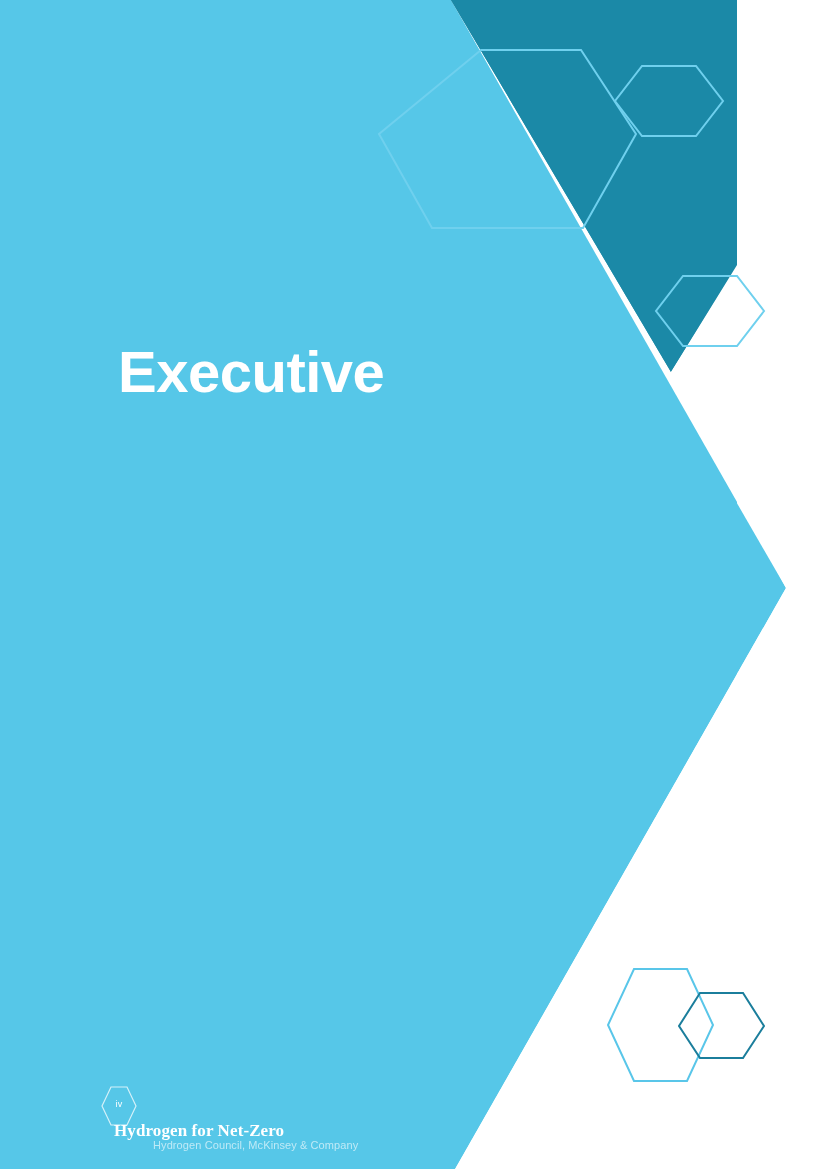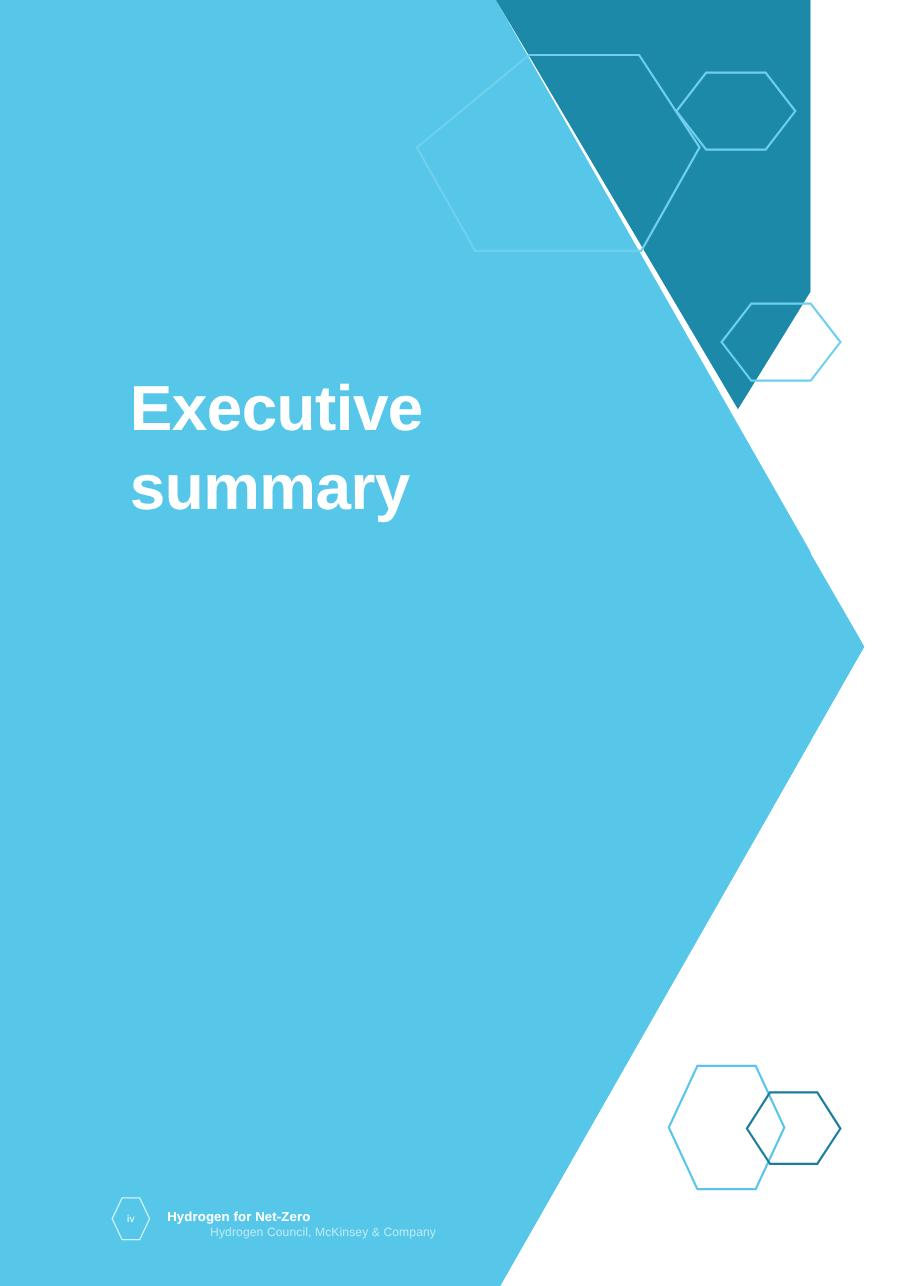--- a/index.html
+++ b/index.html
@@ -47,21 +47,22 @@
     white-space: nowrap;
   }
 
   
   .footer {
     position: absolute;
     left: 100px;
     top: 1085px;
     height: 44px;
     display: flex;
-    align-items: flex-end;
+    align-items: flex-start;
+    flex-direction: column;
   }
   .page-badge {
     position: relative;
     width: 38px;
     height: 42px;
     flex: 0 0 38px;
     display: flex;
     align-items: center;
     justify-content: center;
   }
@@ -79,24 +80,25 @@
     letter-spacing: 0.2px;
   }
   .footer-text {
     margin-left: 14px;
     display: flex;
     flex-direction: column;
     justify-content: center;
   }
   .footer-title {
     color: #ffffff;
-    font-size: 12px;
+    font-size: 17px;
     font-weight: 700;
     line-height: 15px;
     letter-spacing: 0.1px;
+    font-family: Liberation Serif, serif;
   }
   .footer-sub {
     color: rgba(255,255,255,0.62);
     font-size: 11px;
     font-weight: 400;
     line-height: 15px;
     letter-spacing: 0.1px;
     margin-left: 39px;
   }
 </style>
@@ -131,21 +133,20 @@
 
     <path d="M 683 276 L 737 276 L 764 311 L 737 346 L 683 346 L 656 311 Z" fill="none" stroke="#6FD0EE" stroke-width="2"></path>
 
     <path d="M 634 969 L 687 969 L 713 1025 L 687 1081 L 634 1081 L 608 1025 Z" fill="none" stroke="#59C6E9" stroke-width="2"></path>
 
     <path d="M 700 993 L 743 993 L 764 1026 L 743 1058 L 700 1058 L 679 1026 Z" fill="none" stroke="#1B7E9C" stroke-width="2"></path>
   </svg>
 
   <div class="title-block">
     <span class="title-line">Executive</span>
-    <span class="title-line">summary</span>
   </div>
 
   <div class="footer">
 
     <div class="page-badge">
       <svg width="38" height="42" viewBox="0 0 38 42" xmlns="http://www.w3.org/2000/svg">
         <path d="M 11 2 L 27 2 L 36 21 L 27 40 L 11 40 L 2 21 Z" fill="none" stroke="rgba(255,255,255,0.75)" stroke-width="1.2"></path>
       </svg>
       <span class="page-badge-num">iv</span>
     </div>

